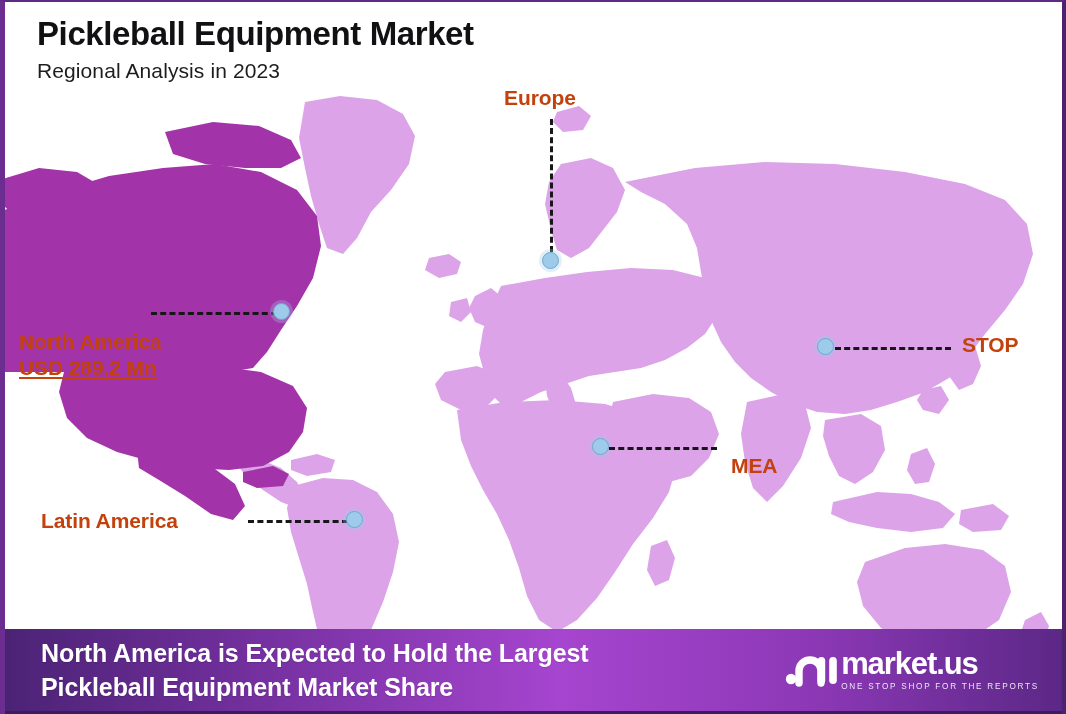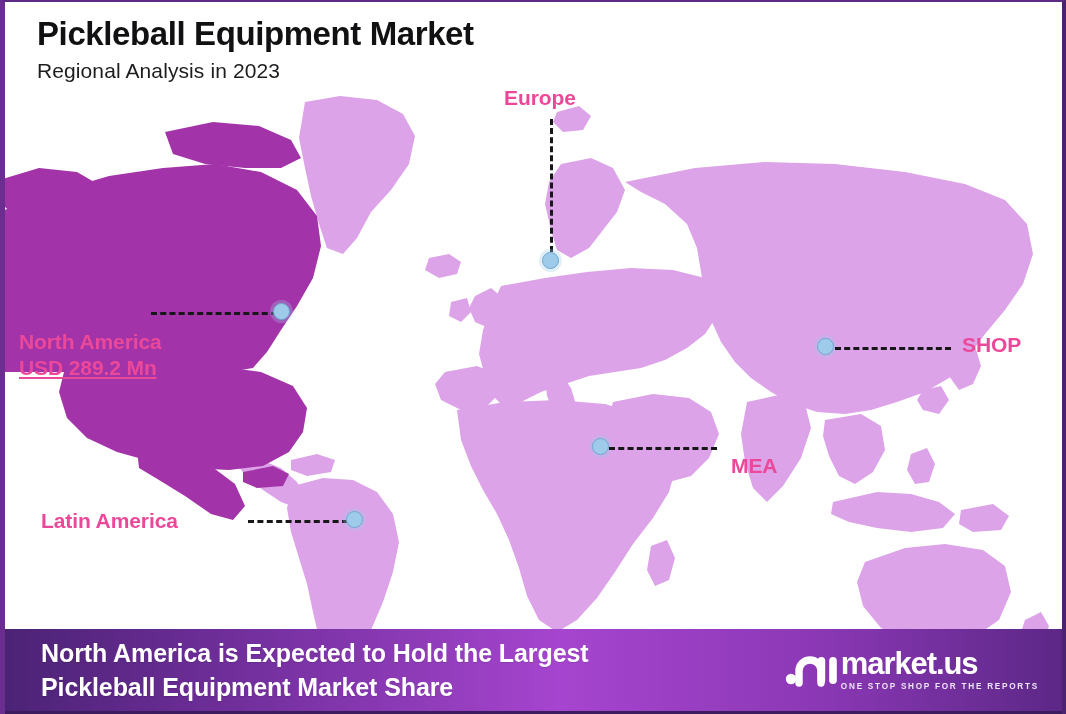--- a/index.html
+++ b/index.html
@@ -33,21 +33,21 @@
     position:absolute;width:17px;height:17px;border-radius:50%;
     background:#9ECBEA;border:1.5px solid #6FA8CF;
     box-sizing:border-box;pointer-events:auto;
     box-shadow:0 0 0 3px rgba(158,203,234,.30);
   }
   .leader{position:absolute;pointer-events:auto;}
   .leader.h{height:0;border-top:3px dashed #17171a;}
   .leader.v{width:0;border-left:3px dashed #17171a;}
 
   .rlabel{
-    position:absolute;color:#ec4899;font-weight:700;font-size:21px;
+    position:absolute;color:#c2410c;font-weight:700;font-size:21px;
     line-height:1.22;letter-spacing:-0.1px;white-space:nowrap;pointer-events:auto;
   }
   .rlabel .l2{display:block;text-decoration:underline;}
 
   
   .footer{
     position:absolute;left:0;bottom:0;width:1066px;height:85px;z-index:8;
     background:linear-gradient(90deg,#4B2375 0%,#6A2C95 18%,#A645CF 52%,#8C38B6 76%,#5A2785 100%);
     display:flex;align-items:center;justify-content:space-between;
     box-sizing:border-box;padding:0 22px 0 36px;
@@ -58,21 +58,21 @@
     letter-spacing:-0.1px;text-shadow:0 1px 1px rgba(0,0,0,.12);
   }
   .footer-text .l2{display:block;}
   .logo{display:flex;align-items:center;padding-right:10px;}
   .logo-mark{width:56px;height:42px;flex:none;}
   .logo-text{display:flex;flex-direction:column;line-height:1;}
   .logo-name{
     color:#fff;font-size:31px;font-weight:700;letter-spacing:-1.1px;
   }
   .logo-tag{
-    color:#f0e4f7;font-size:8.2px;font-weight:700;letter-spacing:1.75px;
+    color:#f0e4f7;font-size:8.2px;font-weight:400;letter-spacing:1.75px;
     margin-top:4px;white-space:nowrap;
   }
 </style>
 </head>
 <body>
 
 <div class="infographic">
   <div class="canvas">
 
     <div class="header">
@@ -156,21 +156,21 @@
 
       <div class="leader v" style="left:545px;top:117px;height:142px;"></div>
       <div class="marker" style="left:537px;top:250px;"></div>
       <div class="rlabel" style="left:499px;top:83px;">
         <span>Europe</span>
       </div>
 
       <div class="marker" style="left:812px;top:336px;"></div>
       <div class="leader h" style="left:830px;top:345px;width:116px;"></div>
       <div class="rlabel" style="left:957px;top:330px;">
-        <span>SHOP</span>
+        <span>STOP</span>
       </div>
 
       <div class="marker" style="left:587px;top:436px;"></div>
       <div class="leader h" style="left:604px;top:445px;width:108px;"></div>
       <div class="rlabel" style="left:726px;top:451px;">
         <span>MEA</span>
       </div>
 
       <div class="rlabel" style="left:36px;top:506px;">
         <span>Latin America</span>

